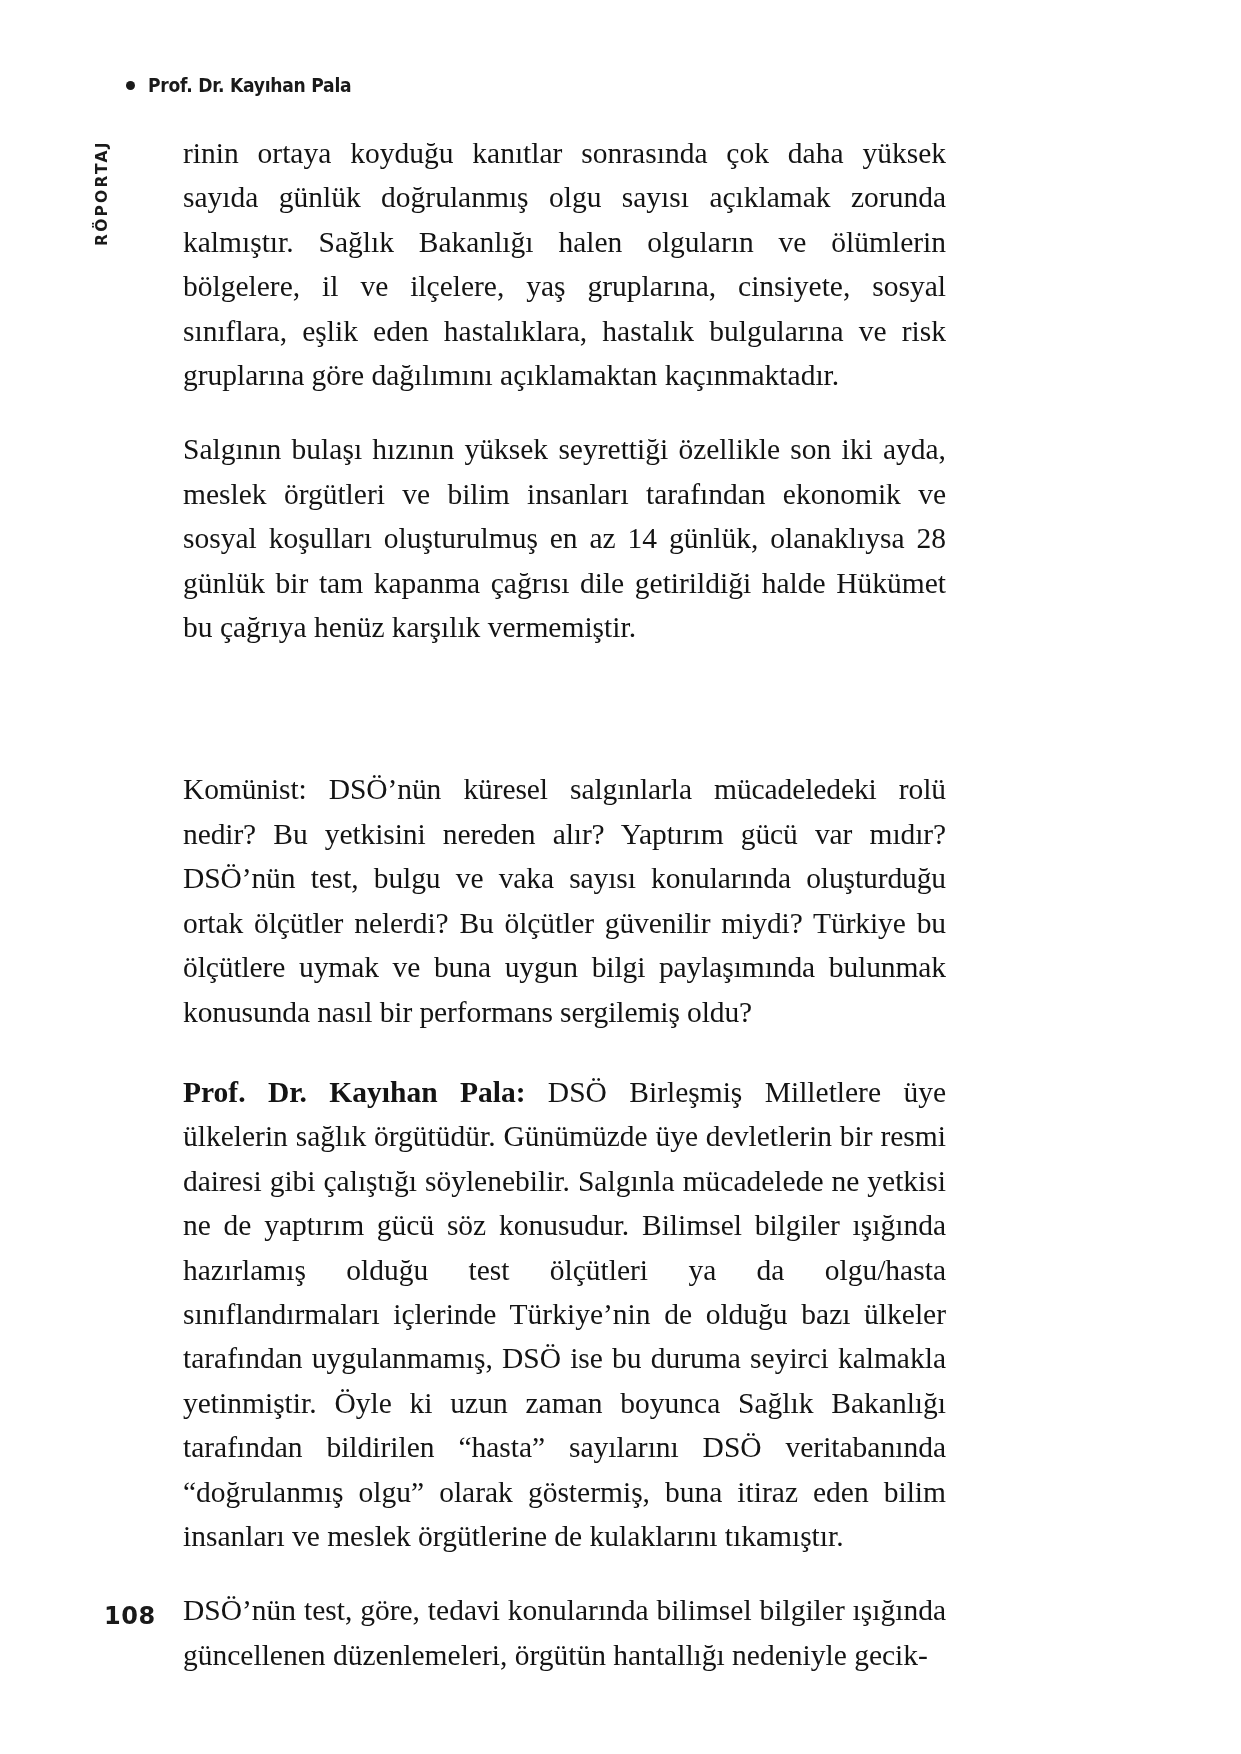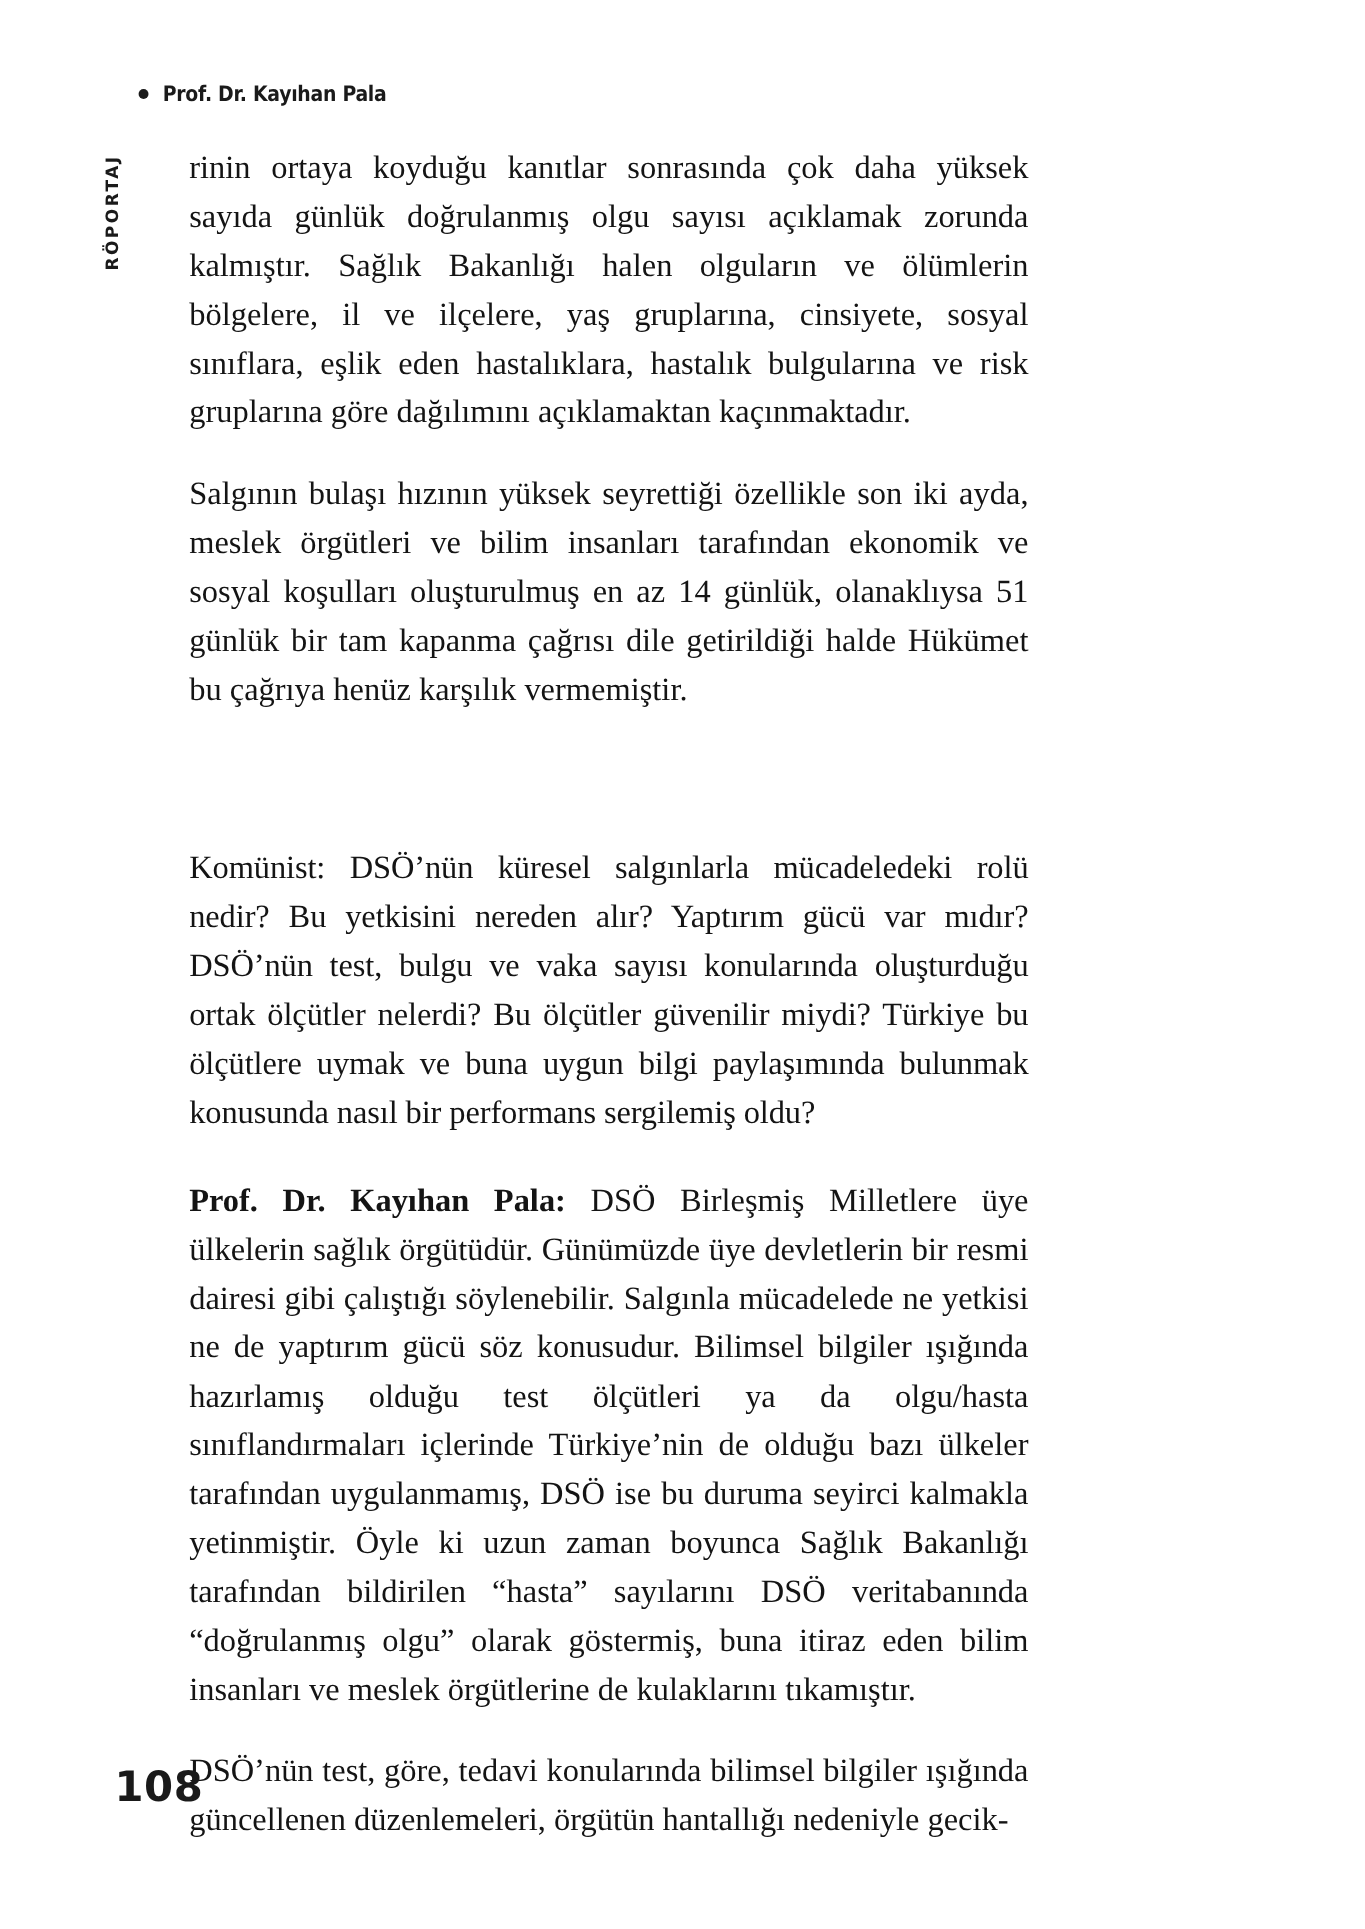--- a/index.html
+++ b/index.html
@@ -63,21 +63,21 @@
     font-family: "DejaVu Sans", sans-serif;
     font-weight: bold;
     font-size: 15.5px;
     letter-spacing: 2.2px;
     color: #1a1a1a;
   }
 
   
   .column {
     position: absolute;
-    left: 172px;
+    left: 183px;
     top: 131px;
     width: 763px;
   }
   p.body {
     margin: 0 0 0 0;
     font-size: 29.5px;
     line-height: 44.4px;
     text-align: justify;
     text-justify: inter-word;
     hyphens: none;
@@ -96,21 +96,21 @@
   }
   .lead-in { font-weight: bold; }
 
   
   .folio {
     position: absolute;
     left: 104px;
     top: 1602px;
     font-family: "DejaVu Sans", sans-serif;
     font-weight: bold;
-    font-size: 38px;
+    font-size: 24px;
     letter-spacing: 0.5px;
     color: #1a1a1a;
   }
 </style>
 </head>
 <body>
 
 <div class="page">
 
   <div class="runhead">
@@ -119,21 +119,21 @@
   </div>
 
   <div class="section-tab">
     <span class="section-tab-inner">RÖPORTAJ</span>
   </div>
 
   <div class="column">
 
     <p class="body">rinin ortaya koyduğu kanıtlar sonrasında çok daha yüksek sayıda günlük doğrulanmış olgu sayısı açıklamak zorunda kalmıştır. Sağlık Bakanlığı halen olguların ve ölümlerin bölgelere, il ve ilçelere, yaş gruplarına, cinsiyete, sosyal sınıflara, eşlik eden hastalıklara, hastalık bulgularına ve risk gruplarına göre dağılımını açıklamaktan kaçınmaktadır.</p>
 
-    <p class="body gap-small">Salgının bulaşı hızının yüksek seyrettiği özellikle son iki ayda, meslek örgütleri ve bilim insanları tarafından ekonomik ve sosyal koşulları oluşturulmuş en az 14 günlük, olanaklıysa 51 günlük bir tam kapanma çağrısı dile getirildiği halde Hükümet bu çağrıya henüz karşılık vermemiştir.</p>
+    <p class="body gap-small">Salgının bulaşı hızının yüksek seyrettiği özellikle son iki ayda, meslek örgütleri ve bilim insanları tarafından ekonomik ve sosyal koşulları oluşturulmuş en az 14 günlük, olanaklıysa 28 günlük bir tam kapanma çağrısı dile getirildiği halde Hükümet bu çağrıya henüz karşılık vermemiştir.</p>
 
     <p class="body q-block gap-large">Komünist: DSÖ’nün küresel salgınlarla mücadeledeki rolü nedir? Bu yetkisini nereden alır? Yaptırım gücü var mıdır? DSÖ’nün test, bulgu ve vaka sayısı konularında oluşturduğu ortak ölçütler nelerdi? Bu ölçütler güvenilir miydi? Türkiye bu ölçütlere uymak ve buna uygun bilgi paylaşımında bulunmak konusunda nasıl bir performans sergilemiş oldu?</p>
 
     <p class="body gap-q"><span class="lead-in">Prof. Dr. Kayıhan Pala:</span><span> DSÖ Birleşmiş Milletlere üye ülkelerin sağlık örgütüdür. Günümüzde üye devletlerin bir resmi dairesi gibi çalıştığı söylenebilir. Salgınla mücadelede ne yetkisi ne de yaptırım gücü söz konusudur. Bilimsel bilgiler ışığında hazırlamış olduğu test ölçütleri ya da olgu/hasta sınıflandırmaları içlerinde Türkiye’nin de olduğu bazı ülkeler tarafından uygulanmamış, DSÖ ise bu duruma seyirci kalmakla yetinmiştir. Öyle ki uzun zaman boyunca Sağlık Bakanlığı tarafından bildirilen “hasta” sayılarını DSÖ veritabanında “doğrulanmış olgu” olarak göstermiş, buna itiraz eden bilim insanları ve meslek örgütlerine de kulaklarını tıkamıştır.</span></p>
 
     <p class="body gap-small">DSÖ’nün test, göre, tedavi konularında bilimsel bilgiler ışığında güncellenen düzenlemeleri, örgütün hantallığı nedeniyle gecik-</p>
 
   </div>
 
   <div class="folio">108</div>

